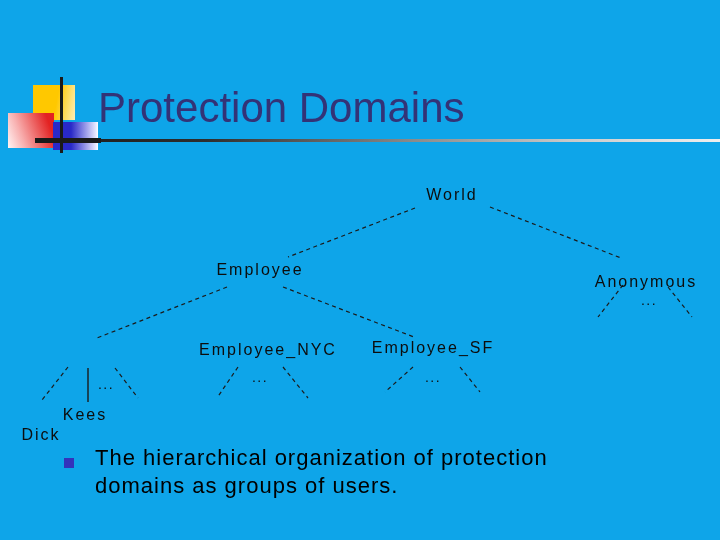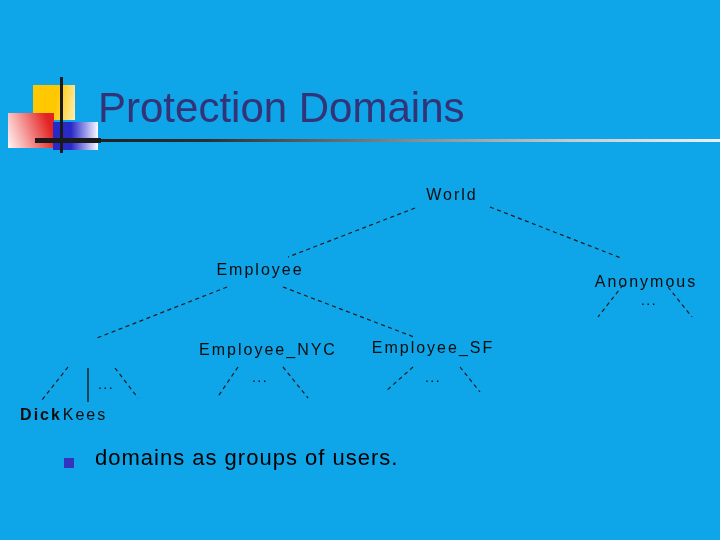--- a/index.html
+++ b/index.html
@@ -105,27 +105,28 @@
         <line x1="460" y1="367" x2="480" y2="392"></line>
       </g>
       <line x1="88" y1="368" x2="88" y2="402" stroke="#1B1B1B" stroke-width="1.4"></line>
     </svg>
 
     <span class="node" style="left:452px; top:186px;">World</span>
     <span class="node" style="left:260px; top:261px;">Employee</span>
     <span class="node" style="left:646px; top:273px;text-align:center;">Anonymous</span>
     <span class="node" style="left:268px; top:341px;">Employee_NYC</span>
     <span class="node" style="left:433px; top:339px;">Employee_SF</span>
-    <span class="node" style="left:41px; top:406px;font-weight:bold;">Dick</span>
+    <span class="node" style="left:41px; top:426px;">Dick</span>
     <span class="node" style="left:85px; top:406px;">Kees</span>
 
     <span class="ellipsis" style="left:649px; top:292px;">...</span>
     <span class="ellipsis" style="left:106px; top:376px;">...</span>
     <span class="ellipsis" style="left:260px; top:369px;">...</span>
     <span class="ellipsis" style="left:433px; top:369px;">...</span>
   </div>
 
   <div class="bullet-square"></div>
   <div class="caption">
+    <div>The hierarchical organization of protection</div>
     <div>domains as groups of users.</div>
   </div>
 
 </div>
 
 </body></html>

